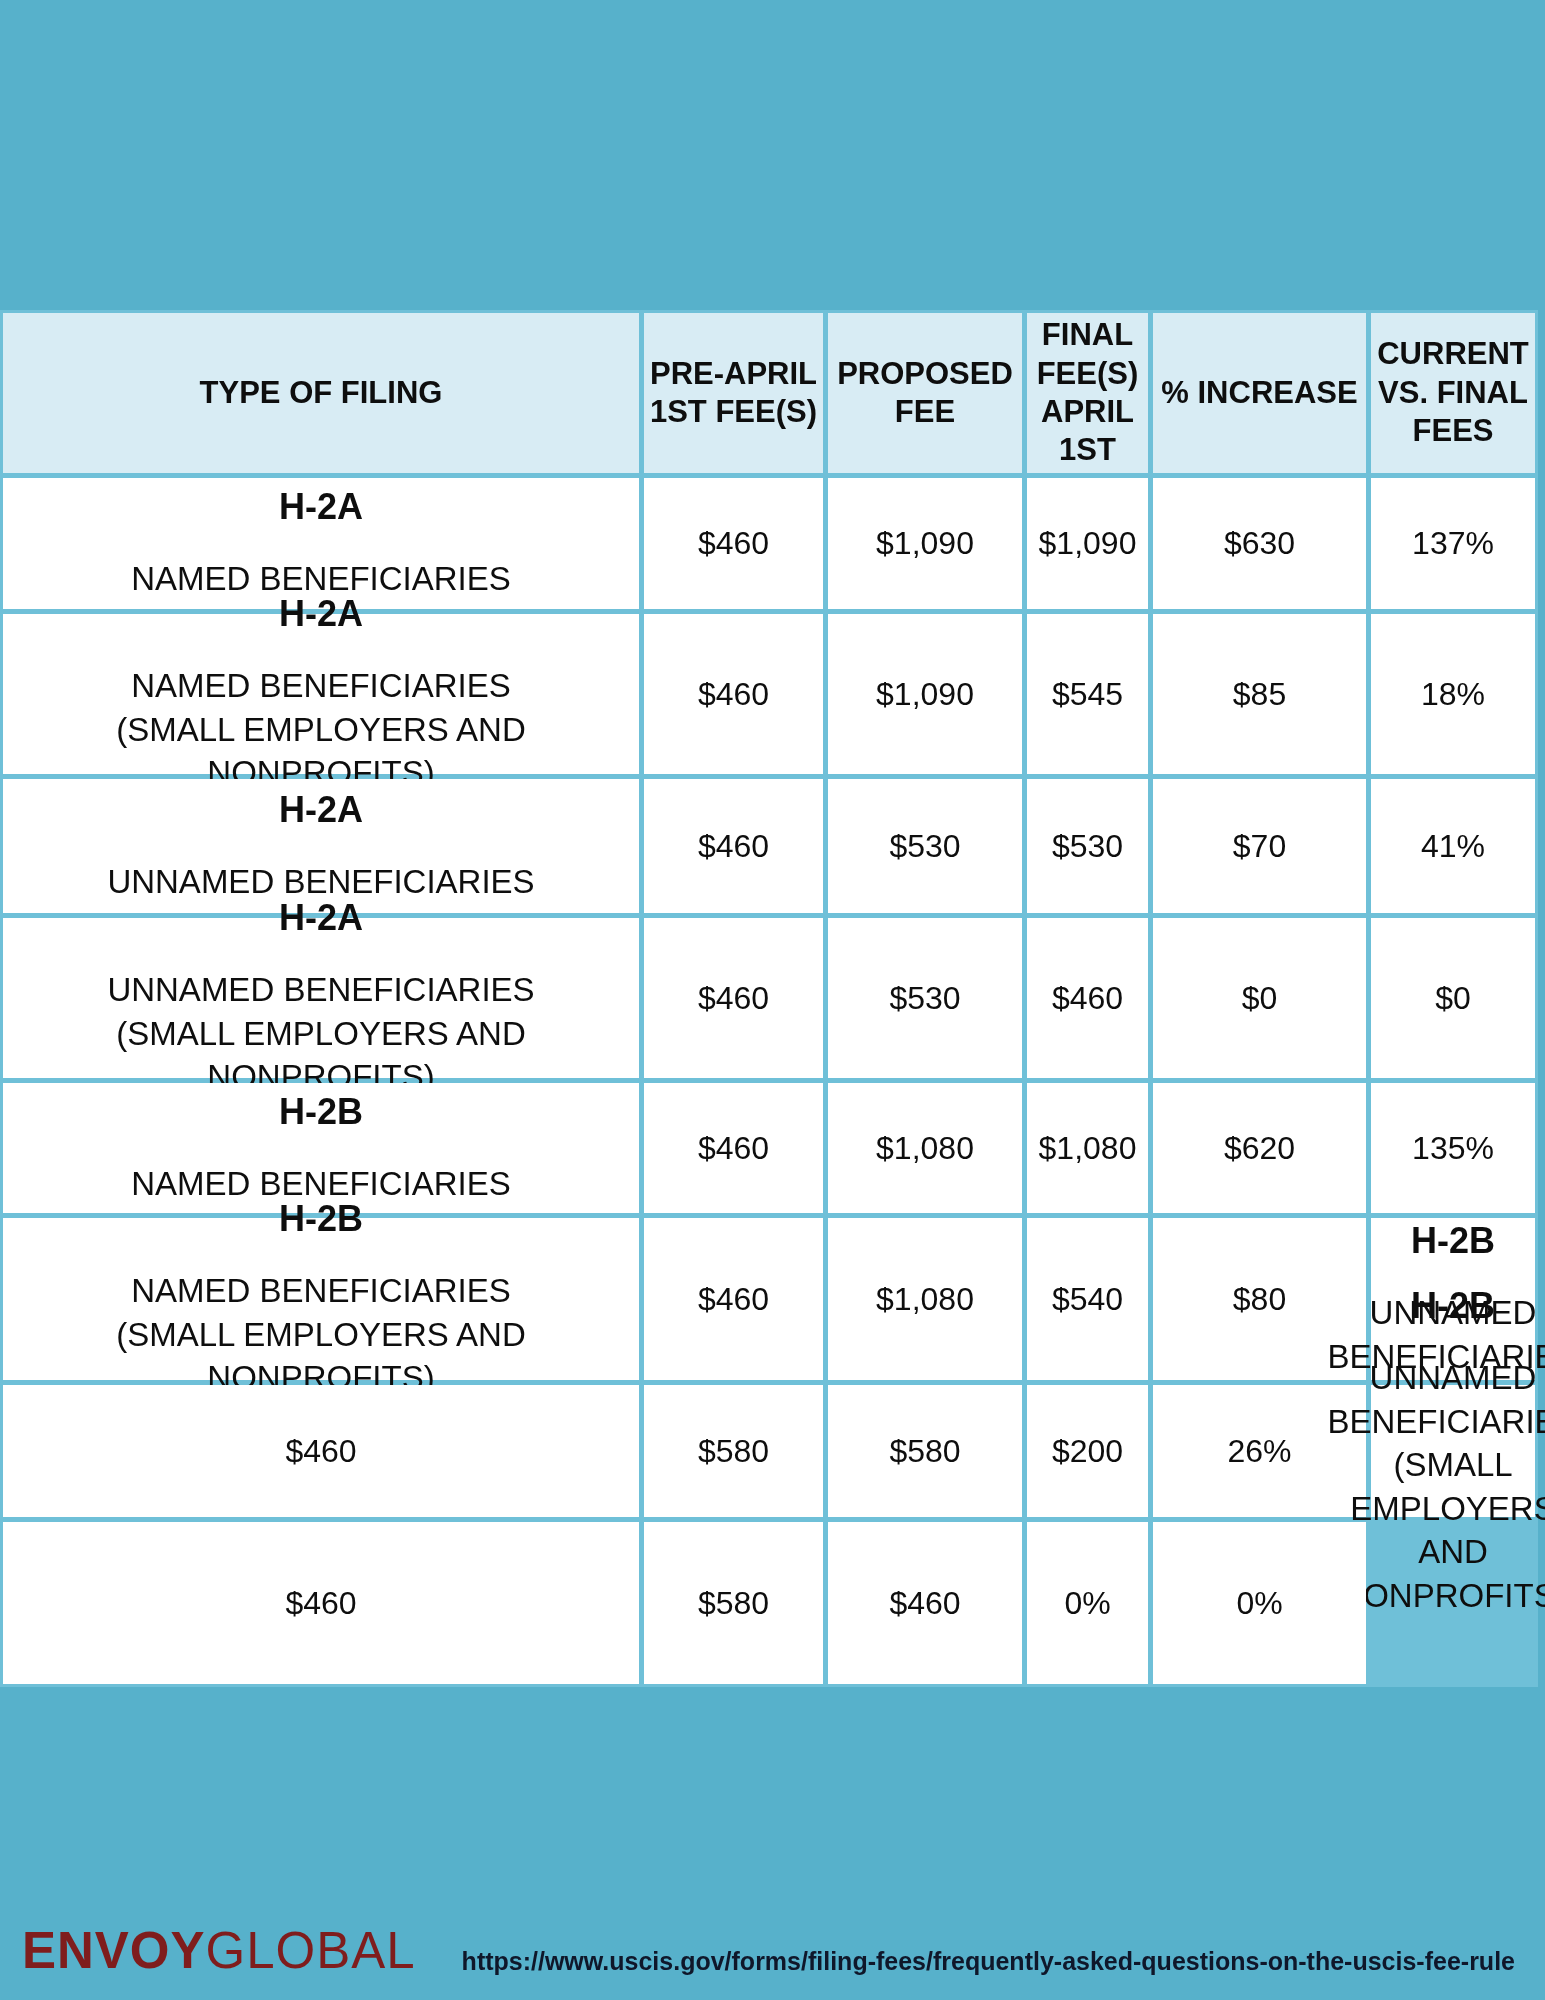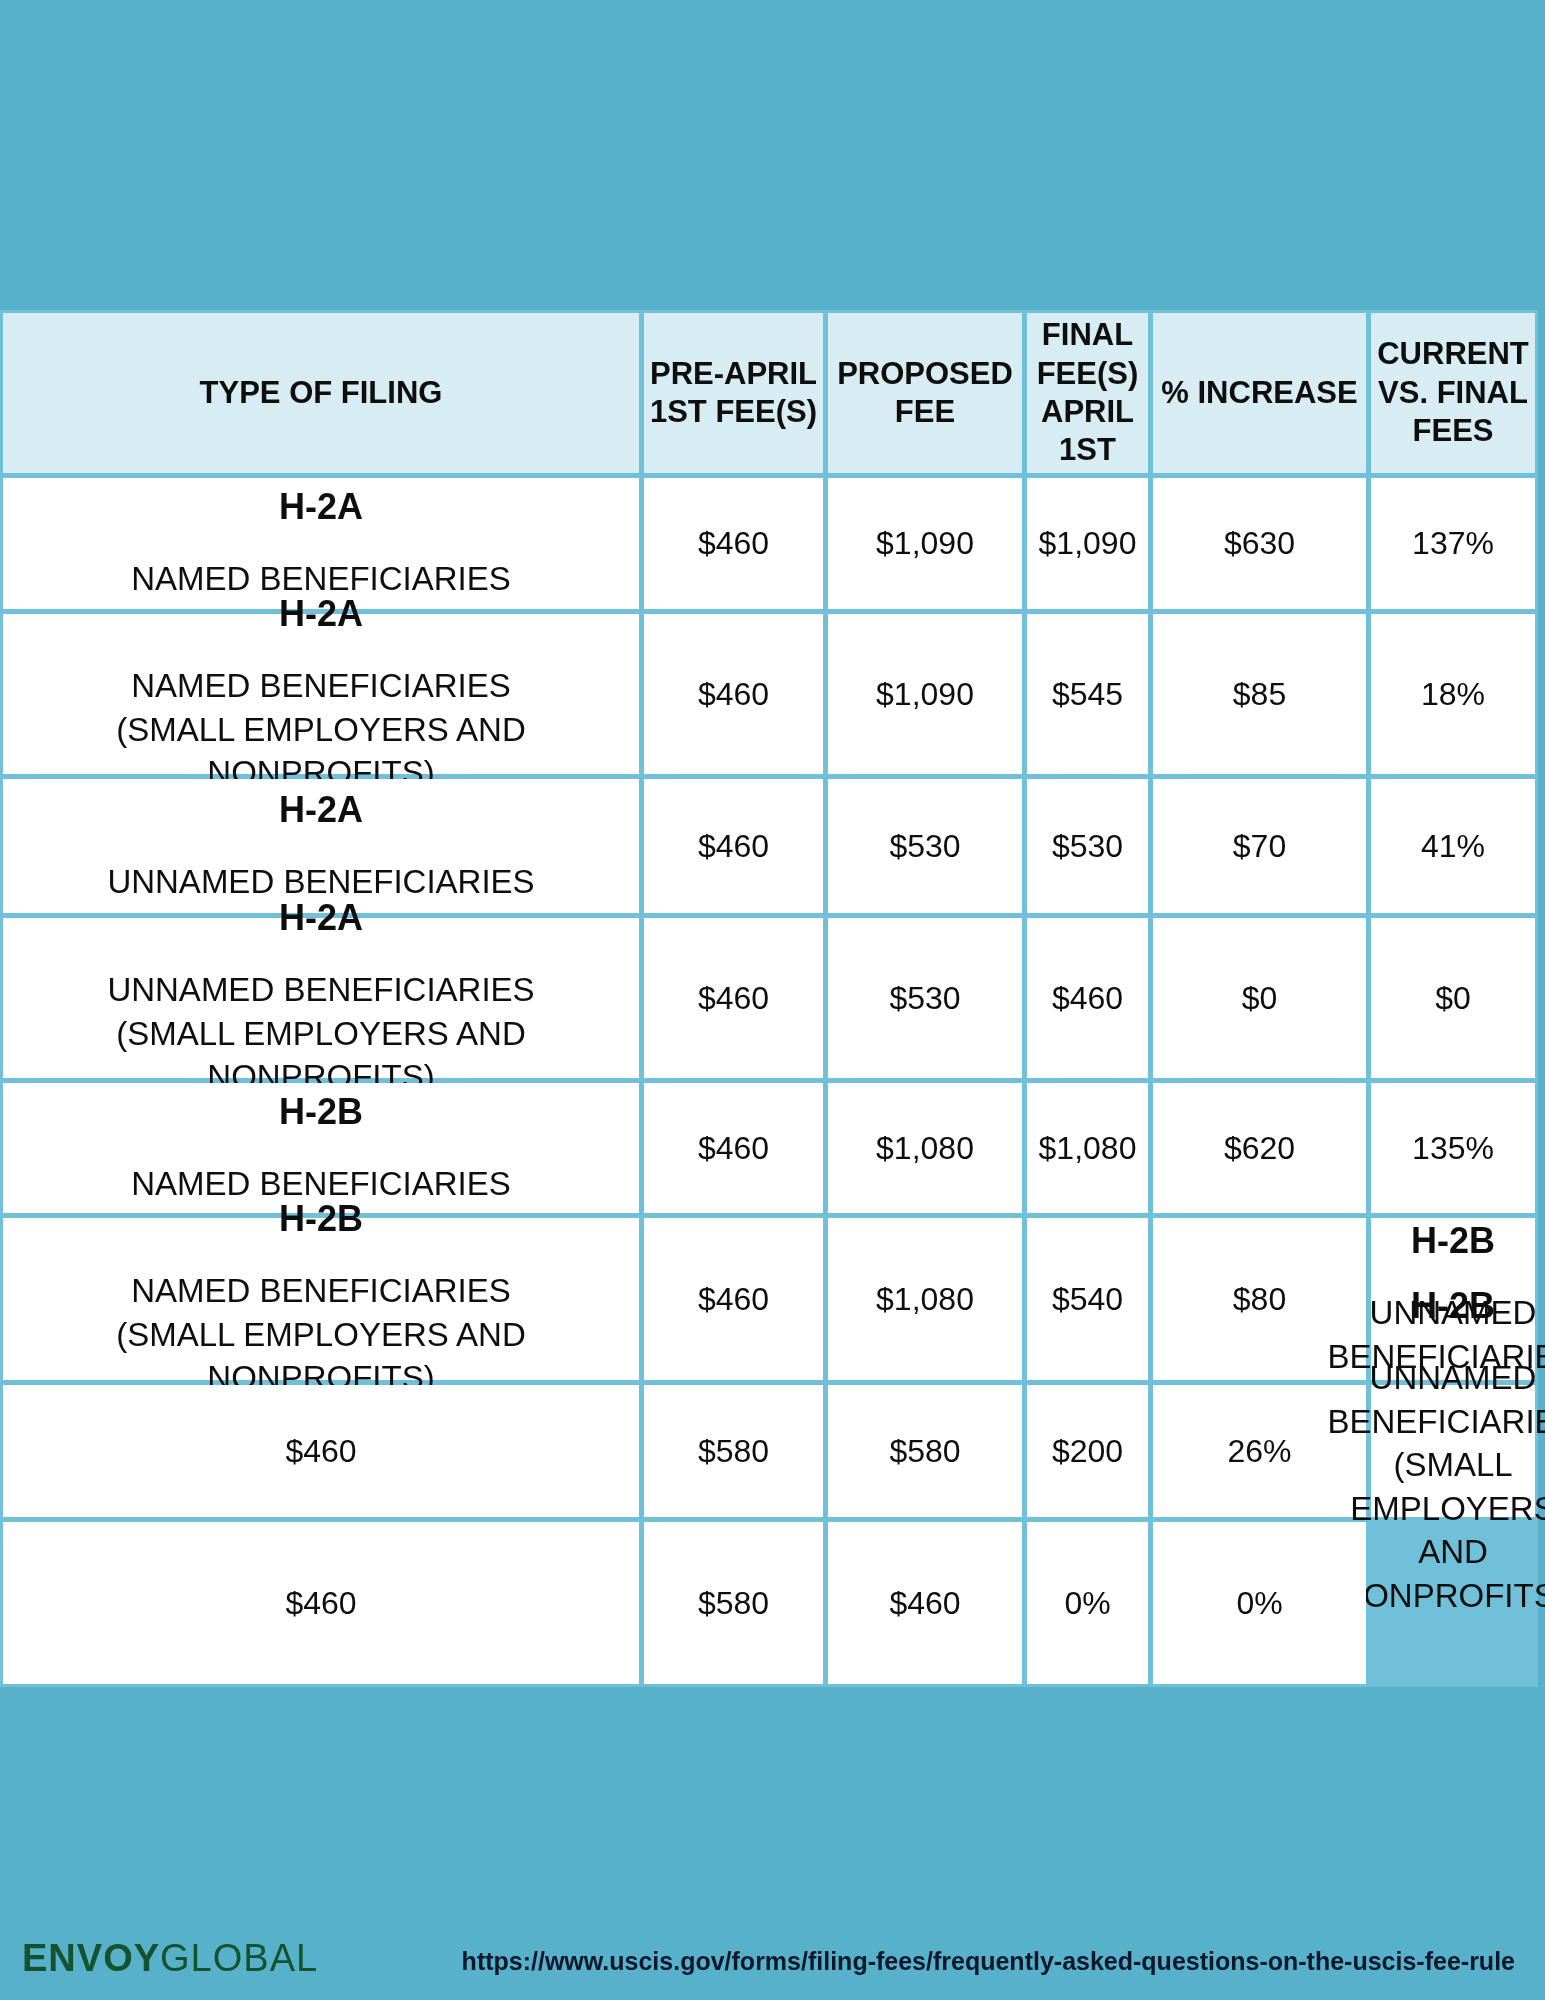--- a/index.html
+++ b/index.html
@@ -44,21 +44,21 @@
   .visa { font-weight: bold; font-size: 36px; line-height: 1.15; }
   .sub  { font-size: 33px; line-height: 1.32; max-width: 480px; margin-top: 30px; }
   .money { font-size: 32px; }
 
   .footer-bar {
     position: absolute;
     left: 0; right: 0; bottom: 0; height: 90px;
   }
   .brand {
     position: absolute; left: 22px; bottom: 20px;
-    font-size: 38px; color: #14532d; letter-spacing: 1px;
+    font-size: 51px; color: #7f1d1d; letter-spacing: 1px;
     white-space: nowrap;
   }
   .brand-bold  { font-weight: bold; }
   .brand-light { font-weight: normal; }
   .source-url {
     position: absolute; right: 30px; bottom: 24px;
     font-size: 25px; font-weight: bold; color: #0f172a;
     white-space: nowrap;
   }
 </style>

